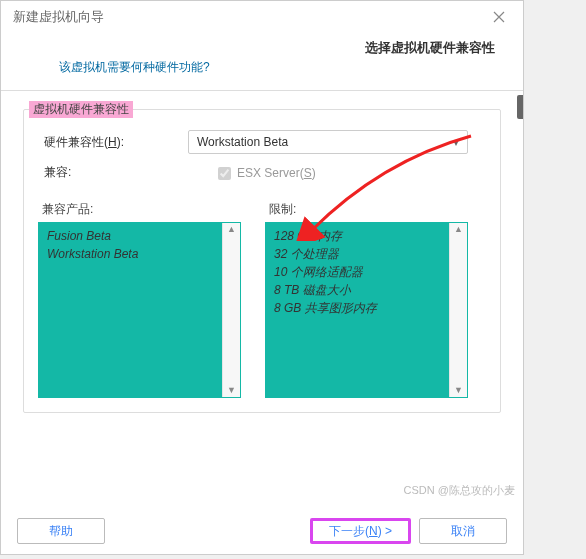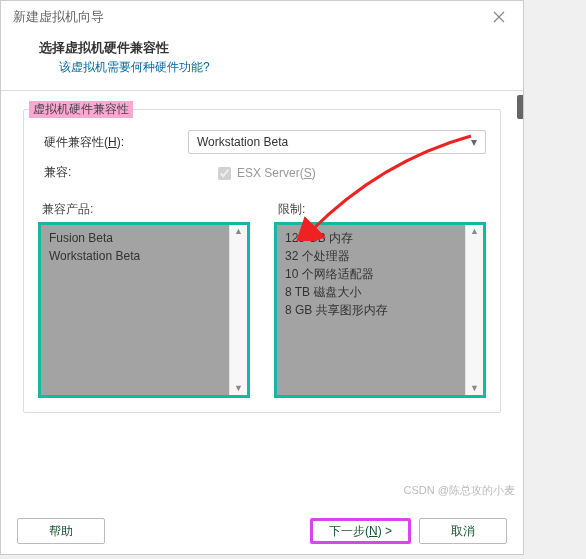--- a/index.html
+++ b/index.html
@@ -26,31 +26,31 @@
   padding: 0 8px 0 12px;
   color: #666;
   font-size: 13px;
 }
 .close-btn { width: 32px; height: 28px; display: flex; align-items: center; justify-content: center; color: #888; }
 .close-btn svg { width: 12px; height: 12px; }
 .header {
   padding: 6px 28px 14px 38px;
   border-bottom: 1px solid #ddd;
 }
-.header .title { font-weight: bold; font-size: 13px; color: #333; }
+.header .title { font-weight: bold; font-size: 13px; color: #333; text-align: right; }
 .header .subtitle { font-size: 12px; color: #0369a1; margin-top: 2px; padding-left: 20px; }
 .content {
   padding: 18px 22px 10px 22px;
   position: relative;
 }
 .groupbox-label { position: absolute; top: 10px; left: 28px; background: #f9a8d4; padding: 0 4px; color: #444; font-size: 12px; }
 .groupbox {
   border: 1px solid #ddd;
   border-radius: 2px;
-  padding: 20px 14px 14px 14px;
+  padding: 20px 32px 14px 14px;
 }
 .row {
   display: flex;
   align-items: center;
   margin-bottom: 10px;
 }
 .row .label {
   width: 150px;
   color: #333;
   font-size: 12px;
@@ -78,24 +78,25 @@
 }
 .checkbox-row input { margin-right: 6px; }
 .two-col {
   display: flex;
   gap: 24px;
   margin-top: 20px;
 }
 .col { flex: 1; }
 .col .col-label { color: #444; font-size: 12px; margin-bottom: 4px; padding-left: 4px; }
 .listbox {
-  border: 3px solid #14b8a6;
+  border: 1px solid #14b8a6;
   height: 176px;
   display: flex;
-  background: #a3a3a3;
+  background: #14b8a6;
+  font-style: italic;
 }
 .listbox .items {
   flex: 1;
   padding: 4px 8px;
   font-size: 12px;
   color: #333;
   line-height: 1.5;
 }
 .scrollbar {
   width: 18px;
@@ -116,21 +117,21 @@
   justify-content: space-between;
   padding: 0 16px;
 }
 .btn {
   height: 26px;
   padding: 0 16px;
   border: 1px solid #bbb;
   background: #fff;
   border-radius: 2px;
   font-size: 12px;
-  color: #14532d;
+  color: #3b82f6;
   display: inline-flex;
   align-items: center;
   justify-content: center;
   min-width: 88px;
 }
 .btn.primary { border: 3px solid #d946ef; }
 .right-btns { display: flex; gap: 8px; }
 .underline { text-decoration: underline; }
 .arrow-annotation {
   position: absolute;

